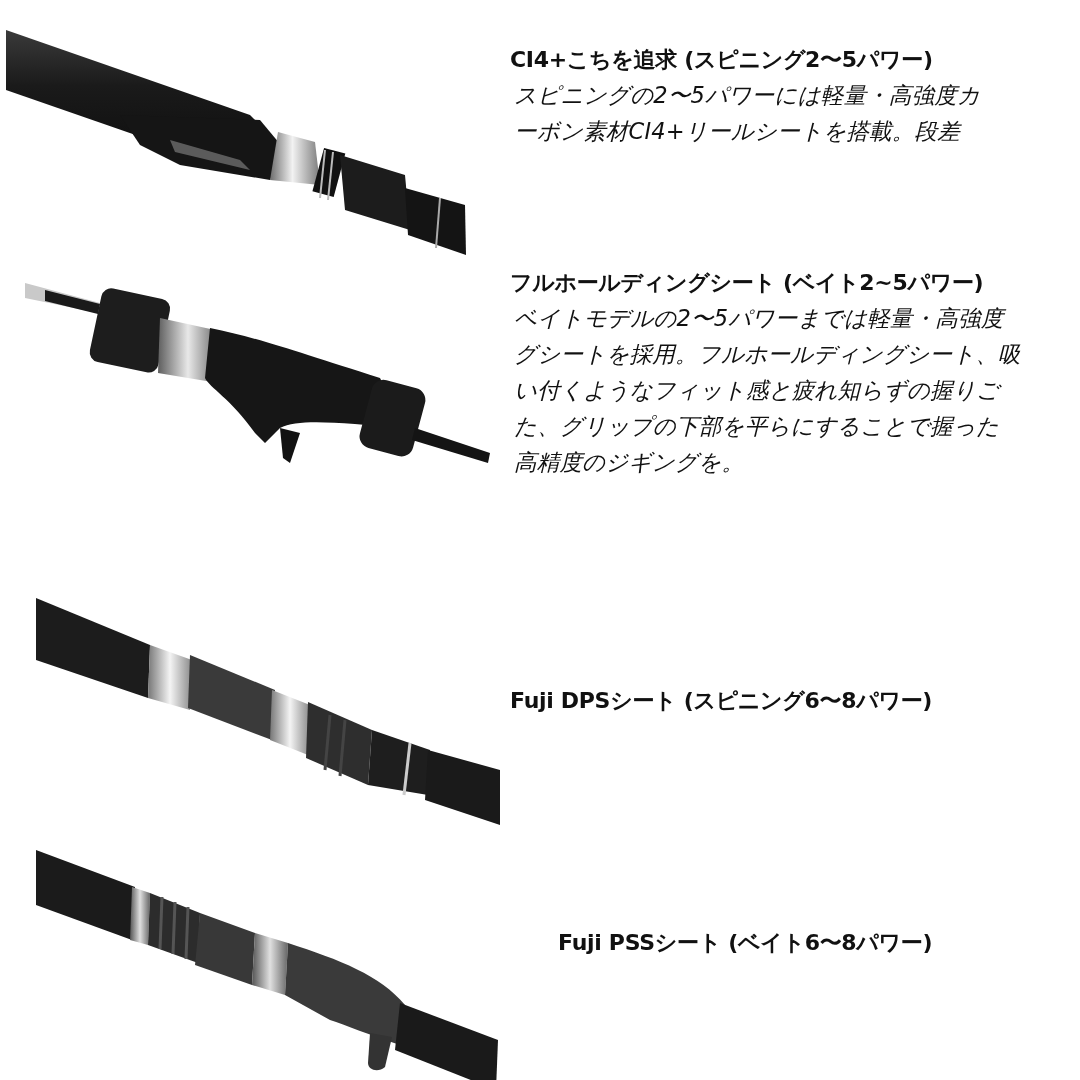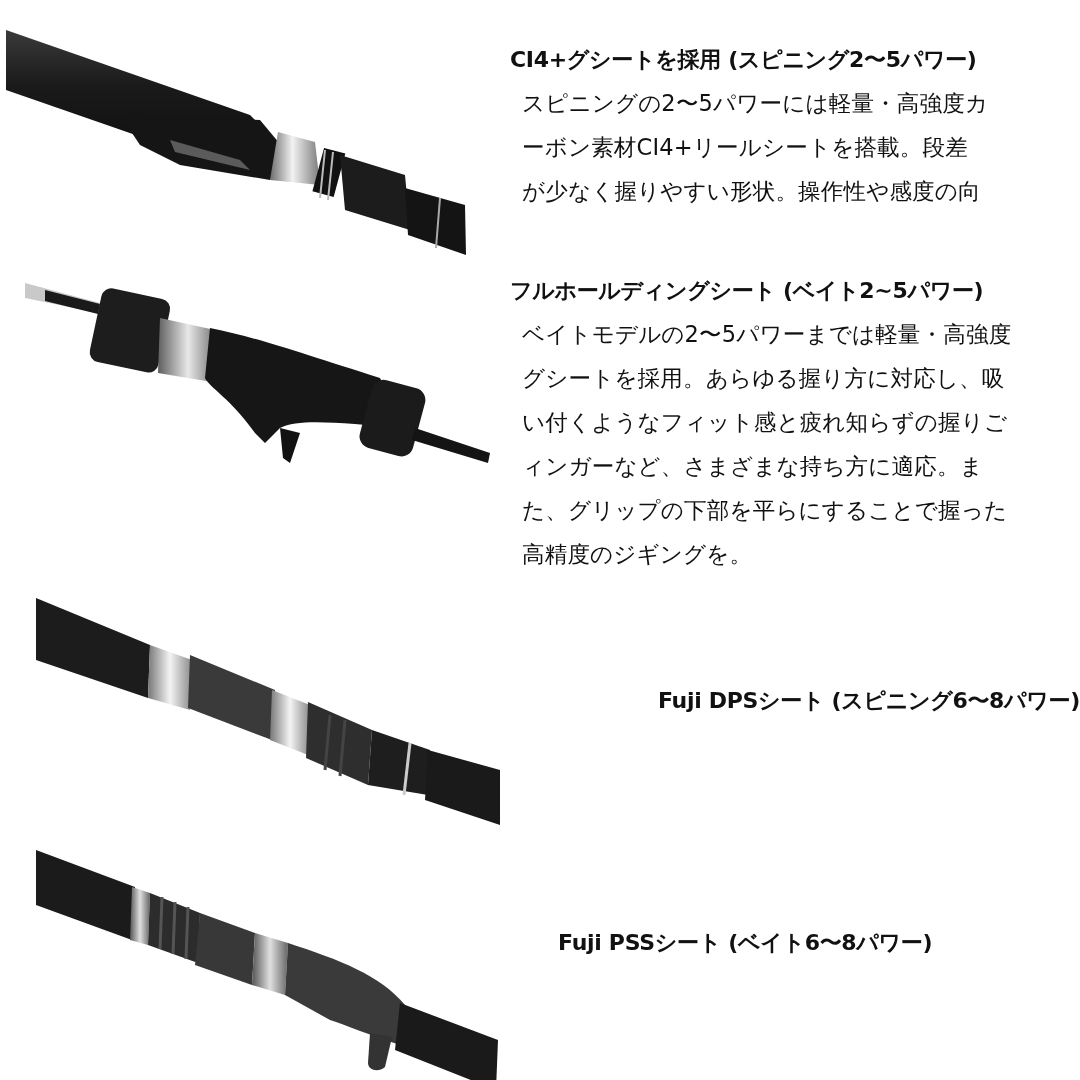--- a/index.html
+++ b/index.html
@@ -2,21 +2,21 @@
 <html><head>
   <meta charset="utf-8">
   <style>
     html, body { margin: 0; padding: 0; background: #ffffff; }
     body { width: 1080px; height: 1080px; position: relative; overflow: hidden;
            font-family: "DejaVu Sans", sans-serif; color: #111111; }
     .img-panel { position: absolute; left: 0; }
     .img-panel svg { display: block; }
     .text-block { position: absolute; left: 510px; width: 570px; }
     .heading { font-weight: bold; font-size: 22px; line-height: 30px; margin: 0; white-space: nowrap; letter-spacing: -0.3px; }
-    .body-line { font-size: 22.5px; line-height: 32px; margin: 12px; white-space: nowrap; letter-spacing: 0.2px; }
+    .body-line { font-size: 22.5px; line-height: 32px; margin: 4px; white-space: nowrap; letter-spacing: 0.2px; font-style: italic; }
   </style>
 </head>
 <body>
 
 <div class="img-panel" style="top:20px;">
   <svg width="500" height="250" viewBox="0 0 500 250">
     <defs>
       <linearGradient id="blk1" x1="0" y1="0" x2="0" y2="1">
         <stop offset="0" stop-color="#3a3a3a"></stop>
           <stop offset="0.4" stop-color="#1a1a1a"></stop>
@@ -113,35 +113,33 @@
     <line x1="188" y1="62" x2="186" y2="114" stroke="#555" stroke-width="3"></line>
     <polygon points="200,68 255,88 252,140 195,120" fill="#383838"></polygon>
     <polygon points="255,88 288,98 285,150 252,140" fill="url(#slv4)"></polygon>
     <path d="M288,98 C340,115 380,130 405,160 L400,200 C370,190 345,180 330,175 L285,150 Z" fill="#3a3a3a"></path>
     <path d="M370,188 L392,192 L385,222 C378,228 368,225 368,218 Z" fill="#333"></path>
     <polygon points="400,158 498,195 496,245 395,205" fill="#1a1a1a"></polygon>
   </svg>
 </div>
 
 <div class="text-block" style="top:45px;">
-  <p class="heading">CI4+グシートを採用 (スピニング2〜5パワー)</p>
+  <p class="heading">CI4+こちを追求 (スピニング2〜5パワー)</p>
   <p class="body-line">スピニングの2〜5パワーには軽量・高強度カ</p>
   <p class="body-line">ーボン素材CI4+リールシートを搭載。段差</p>
-  <p class="body-line">が少なく握りやすい形状。操作性や感度の向</p>
 </div>
 
-<div class="text-block" style="top:276px;">
+<div class="text-block" style="top:268px;">
   <p class="heading">フルホールディングシート (ベイト2~5パワー)</p>
   <p class="body-line">ベイトモデルの2〜5パワーまでは軽量・高強度</p>
-  <p class="body-line">グシートを採用。あらゆる握り方に対応し、吸</p>
+  <p class="body-line">グシートを採用。フルホールディングシート、吸</p>
   <p class="body-line">い付くようなフィット感と疲れ知らずの握りご</p>
-  <p class="body-line">ィンガーなど、さまざまな持ち方に適応。ま</p>
   <p class="body-line">た、グリップの下部を平らにすることで握った</p>
   <p class="body-line">高精度のジギングを。</p>
 </div>
 
-<div class="text-block" style="top:686px;text-align:right;">
+<div class="text-block" style="top:686px;">
   <p class="heading">Fuji DPSシート (スピニング6〜8パワー)</p>
 </div>
 
 <div class="text-block" style="top:928px;margin-left:48px;">
   <p class="heading">Fuji PSSシート (ベイト6〜8パワー)</p>
 </div>
 
 </body></html>

